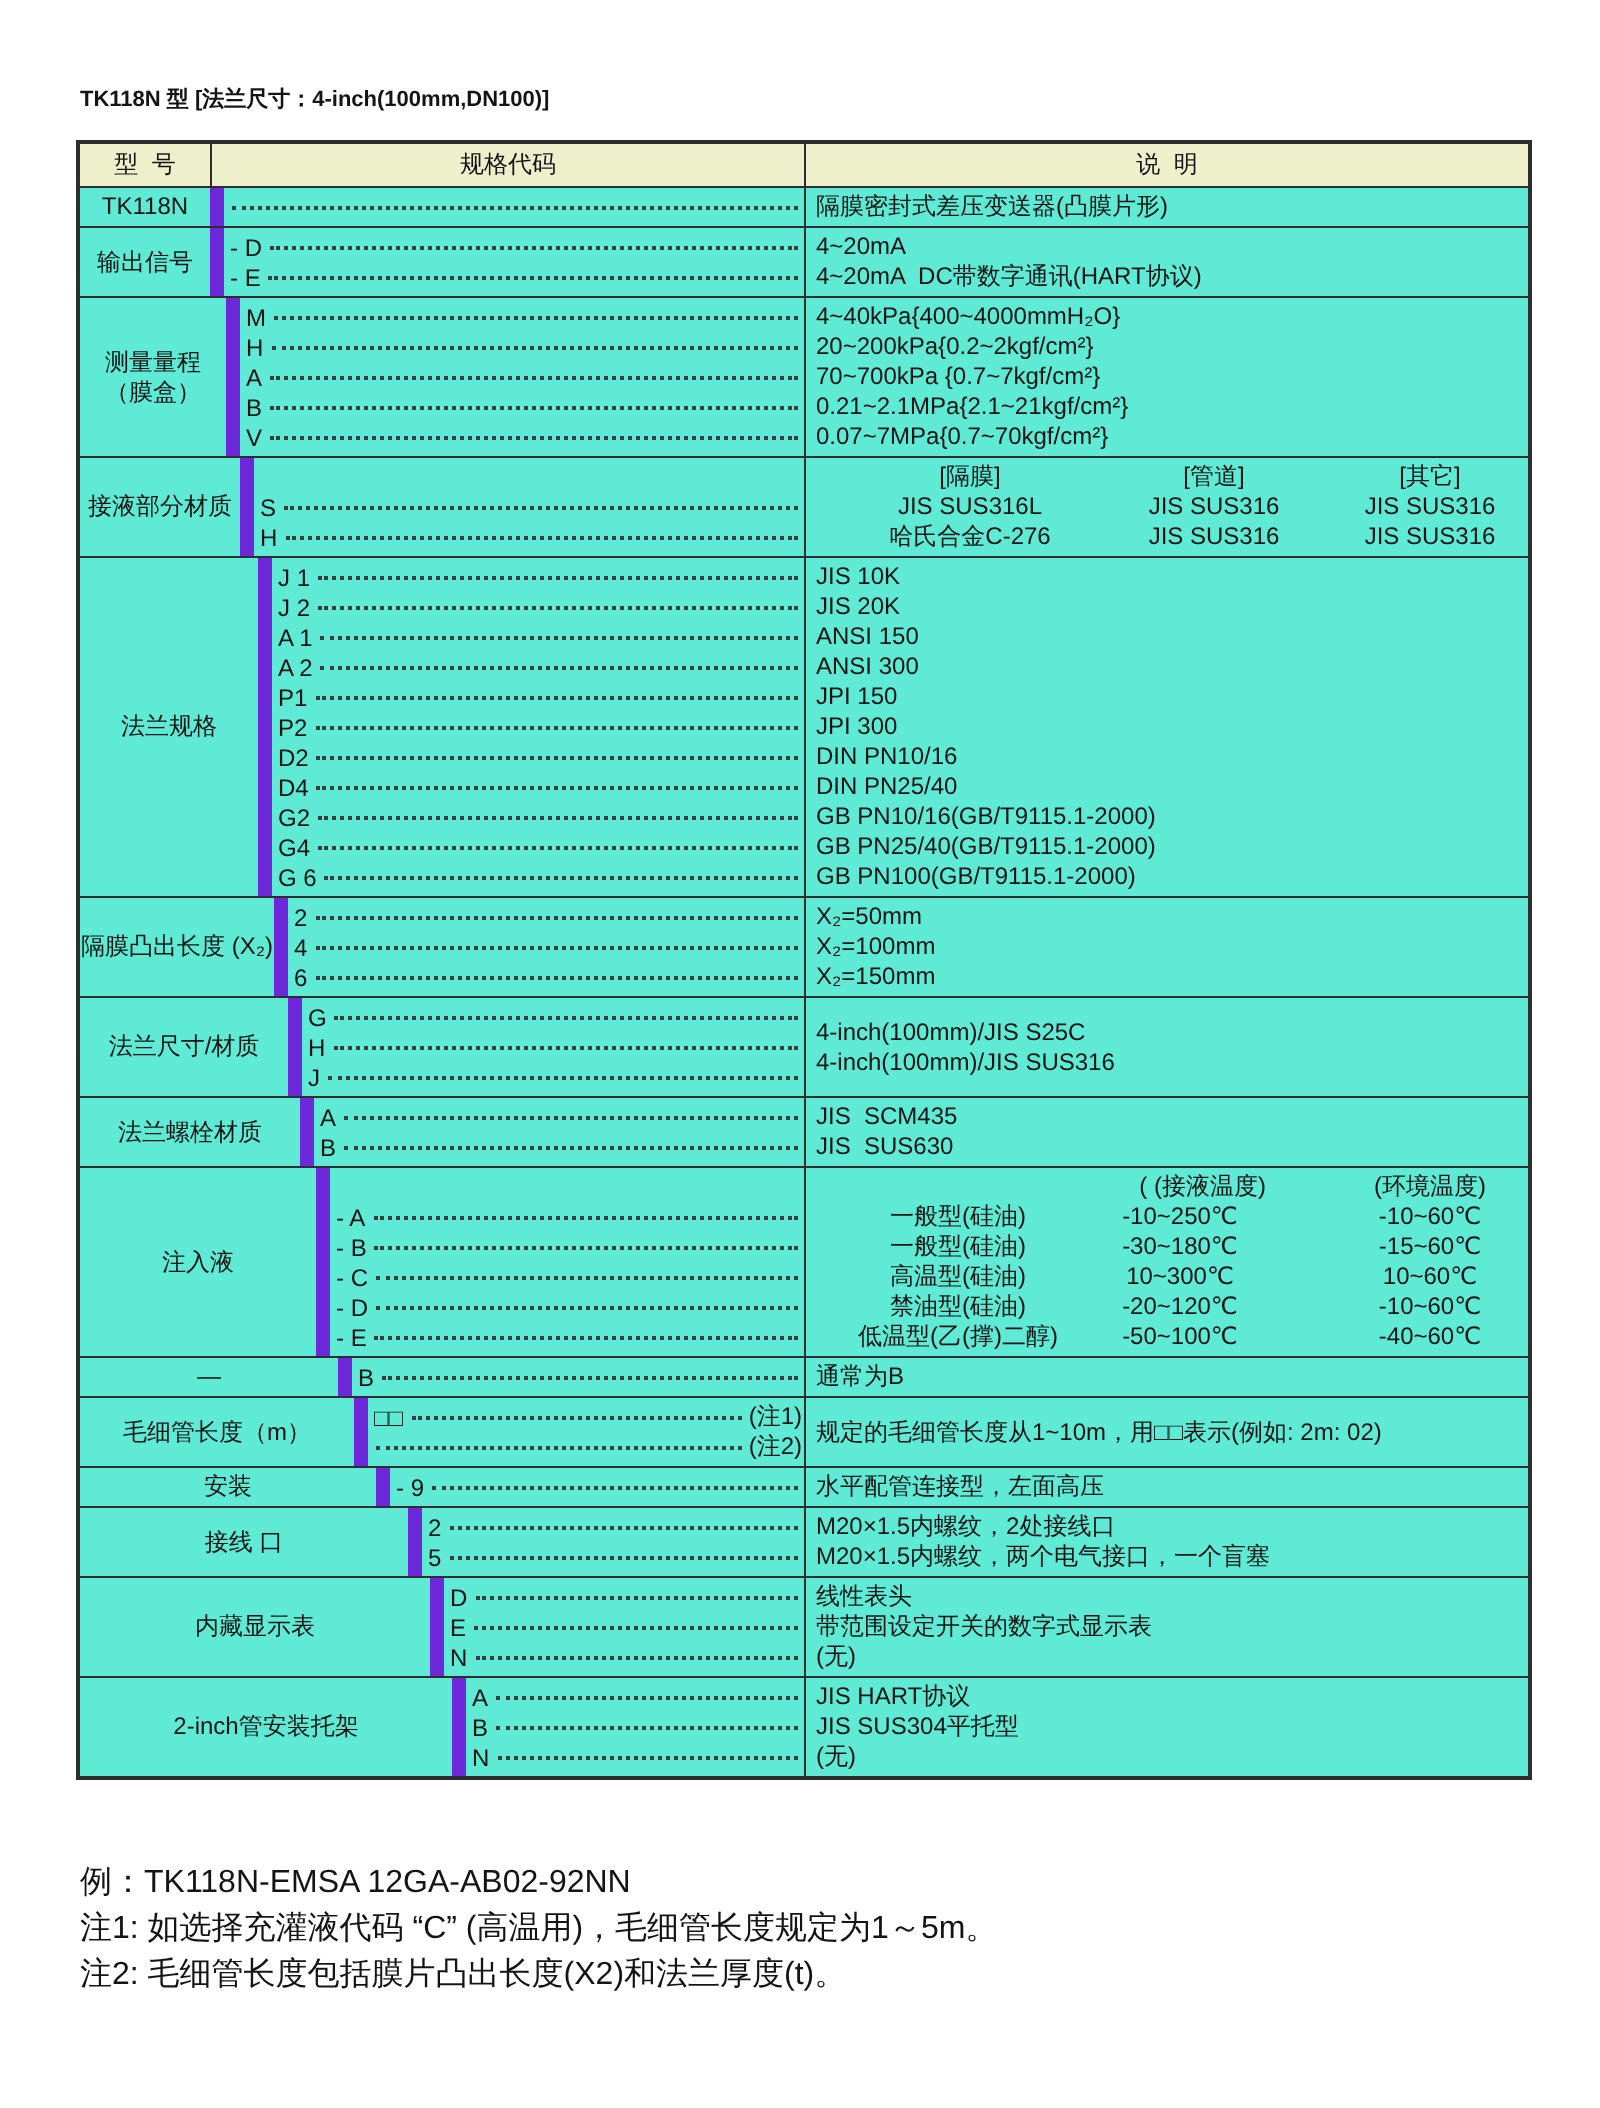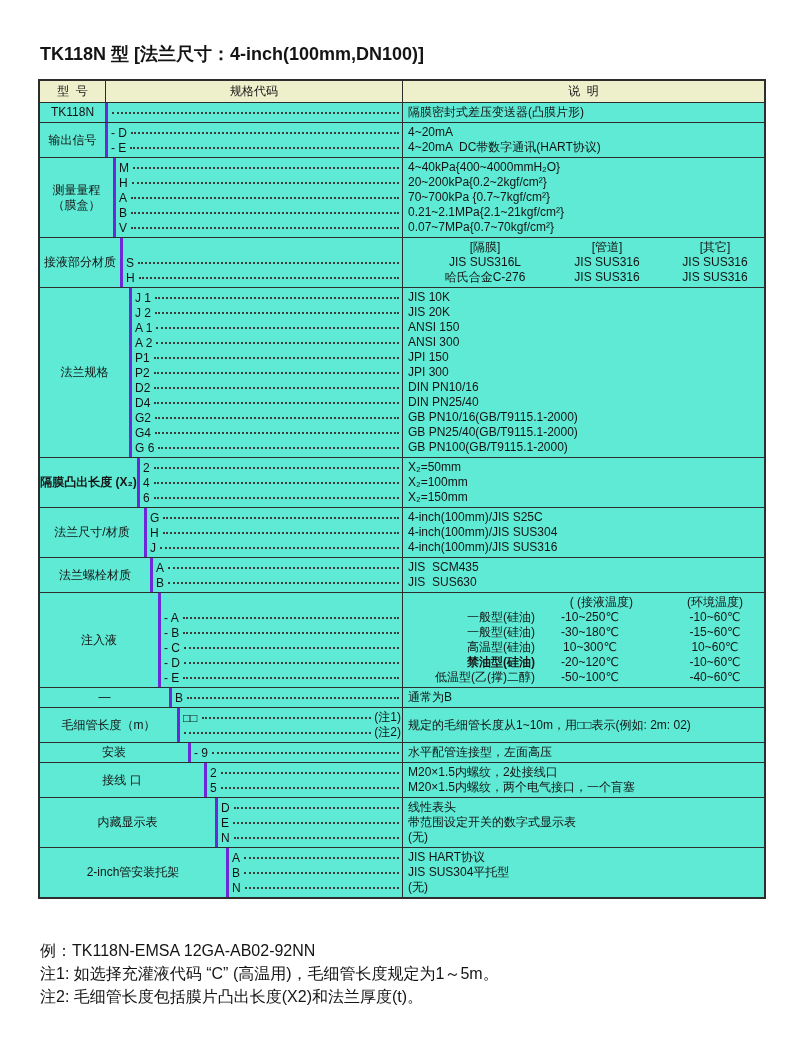--- a/index.html
+++ b/index.html
@@ -3,46 +3,46 @@
 <meta charset="utf-8">
 <style>
   html,body{margin:0;padding:0;background:#ffffff;}
   body{
     width:800px;height:1054px;overflow:hidden;
     font-family:"Liberation Sans","DejaVu Sans",sans-serif;
     color:#141414;
     -webkit-font-smoothing:antialiased;
   }
   .page{padding:42px 38px 0 38px;}
-  .title{font-size:18px;font-weight:bold;margin:0 0 13px 2px;white-space:pre;}
+  .title{font-size:11px;font-weight:bold;margin:0 0 13px 2px;white-space:pre;}
   .spec-table{width:724px;border:2px solid #2d2d2d;background:#5eead4;}
   .thead{display:flex;background:var(--hbg,#eef0cc);font-size:12px;height:21px;line-height:21px;text-align:center;}
   .th{white-space:pre;overflow:hidden;}
   .th-model{width:65px;border-right:1px solid #2d2d2d;}
   .th-code{flex:1;border-right:1px solid #2d2d2d;}
   .th-desc{width:361px;}
   .section{display:flex;border-top:1px solid #2d2d2d;}
   .label-cell{
     flex:none;display:flex;flex-direction:column;justify-content:center;align-items:center;
-    border-right:3px solid #6d28d9;font-size:12px;line-height:15px;text-align:left;white-space:pre;
+    border-right:7px solid #6d28d9;font-size:12px;line-height:15px;text-align:left;white-space:pre;
   }
   .code-col{flex:1;display:flex;flex-direction:column;justify-content:center;padding:2px 0;min-width:0;}
   .code-line{display:flex;align-items:center;height:15px;font-size:12px;}
   .code{white-space:pre;padding-left:3px;}
   .leader{flex:1;height:0;border-bottom:2px dotted #3c3c3c;margin:0 3px 0 4px;min-width:10px;}
   .note{white-space:pre;margin-right:1px;font-size:12px;}
   .desc-col{
     width:361px;flex:none;border-left:1px solid #2d2d2d;font-size:12px;
     padding:2px 0;display:flex;flex-direction:column;justify-content:center;min-width:0;overflow:hidden;
   }
   .desc-line{height:15px;line-height:15px;padding-left:5px;white-space:pre;overflow:hidden;}
   .desc-col.center .desc-line{height:auto;}
   .desc-grid-line{display:flex;height:15px;line-height:15px;white-space:pre;overflow:hidden;}
   .gcell{display:inline-block;text-align:center;overflow:hidden;flex:none;margin-left:12px;}
-  .gcell.left{text-align:right;padding-left:8px;}
+  .gcell.left{text-align:center;padding-left:8px;}
   .footer{margin-top:40px;font-size:16px;line-height:23px;margin-left:2px;}
   .footer div{white-space:pre;}
 </style>
 </head>
 <body>
 
 <div class="page">
   <div class="title">TK118N 型 [法兰尺寸：4-inch(100mm,DN100)]</div>
 
   <div class="spec-table">
@@ -187,21 +187,21 @@
             <div class="desc-line">JPI 150</div>
             <div class="desc-line">JPI 300</div>
             <div class="desc-line">DIN PN10/16</div>
             <div class="desc-line">DIN PN25/40</div>
             <div class="desc-line">GB PN10/16(GB/T9115.1-2000)</div>
             <div class="desc-line">GB PN25/40(GB/T9115.1-2000)</div>
             <div class="desc-line">GB PN100(GB/T9115.1-2000)</div>
           </div>
         </div>
         <div class="section">
-          <div class="label-cell" style="width: 97px; font-weight: bold;"><span>隔膜凸出长度 (X₂)</span></div>
+          <div class="label-cell" style="width: 97px;"><span>隔膜凸出长度 (X₂)</span></div>
           <div class="code-col">
             <div class="code-line">
               <span class="code">2</span>
               <span class="leader"></span>
             </div>
             <div class="code-line">
               <span class="code">4</span>
               <span class="leader"></span>
             </div>
             <div class="code-line">
@@ -226,21 +226,20 @@
               <span class="code">H</span>
               <span class="leader"></span>
             </div>
             <div class="code-line">
               <span class="code">J</span>
               <span class="leader"></span>
             </div>
           </div>
           <div class="desc-col">
             <div class="desc-line">4-inch(100mm)/JIS S25C</div>
-            <div class="desc-line">4-inch(100mm)/JIS SUS304</div>
             <div class="desc-line">4-inch(100mm)/JIS SUS316</div>
           </div>
         </div>
         <div class="section">
           <div class="label-cell" style="width: 110px;"><span>法兰螺栓材质</span></div>
           <div class="code-col">
             <div class="code-line">
               <span class="code">A</span>
               <span class="leader"></span>
             </div>
@@ -277,21 +276,21 @@
             <div class="code-line">
               <span class="code">- E</span>
               <span class="leader"></span>
             </div>
           </div>
           <div class="desc-col">
             <div class="desc-grid-line"><span class="gcell left" style="width: 112px;"></span><span class="gcell" style="width: 86px; text-align: right;">( (接液温度)</span><span class="gcell" style="width: 140px;">(环境温度)</span></div>
             <div class="desc-grid-line"><span class="gcell left" style="width: 112px;">一般型(硅油)</span><span class="gcell" style="width: 86px;">-10~250℃</span><span class="gcell" style="width: 140px;">-10~60℃</span></div>
             <div class="desc-grid-line"><span class="gcell left" style="width: 112px;">一般型(硅油)</span><span class="gcell" style="width: 86px;">-30~180℃</span><span class="gcell" style="width: 140px;">-15~60℃</span></div>
             <div class="desc-grid-line"><span class="gcell left" style="width: 112px;">高温型(硅油)</span><span class="gcell" style="width: 86px;">10~300℃</span><span class="gcell" style="width: 140px;">10~60℃</span></div>
-            <div class="desc-grid-line"><span class="gcell left" style="width: 112px; font-weight: bold;">禁油型(硅油)</span><span class="gcell" style="width: 86px;">-20~120℃</span><span class="gcell" style="width: 140px;">-10~60℃</span></div>
+            <div class="desc-grid-line"><span class="gcell left" style="width: 112px;">禁油型(硅油)</span><span class="gcell" style="width: 86px;">-20~120℃</span><span class="gcell" style="width: 140px;">-10~60℃</span></div>
             <div class="desc-grid-line"><span class="gcell left" style="width: 112px;">低温型(乙(撑)二醇)</span><span class="gcell" style="width: 86px;">-50~100℃</span><span class="gcell" style="width: 140px;">-40~60℃</span></div>
           </div>
         </div>
         <div class="section">
           <div class="label-cell" style="width: 129px;"><span>—</span></div>
           <div class="code-col">
             <div class="code-line">
               <span class="code">B</span>
               <span class="leader"></span>
             </div>

